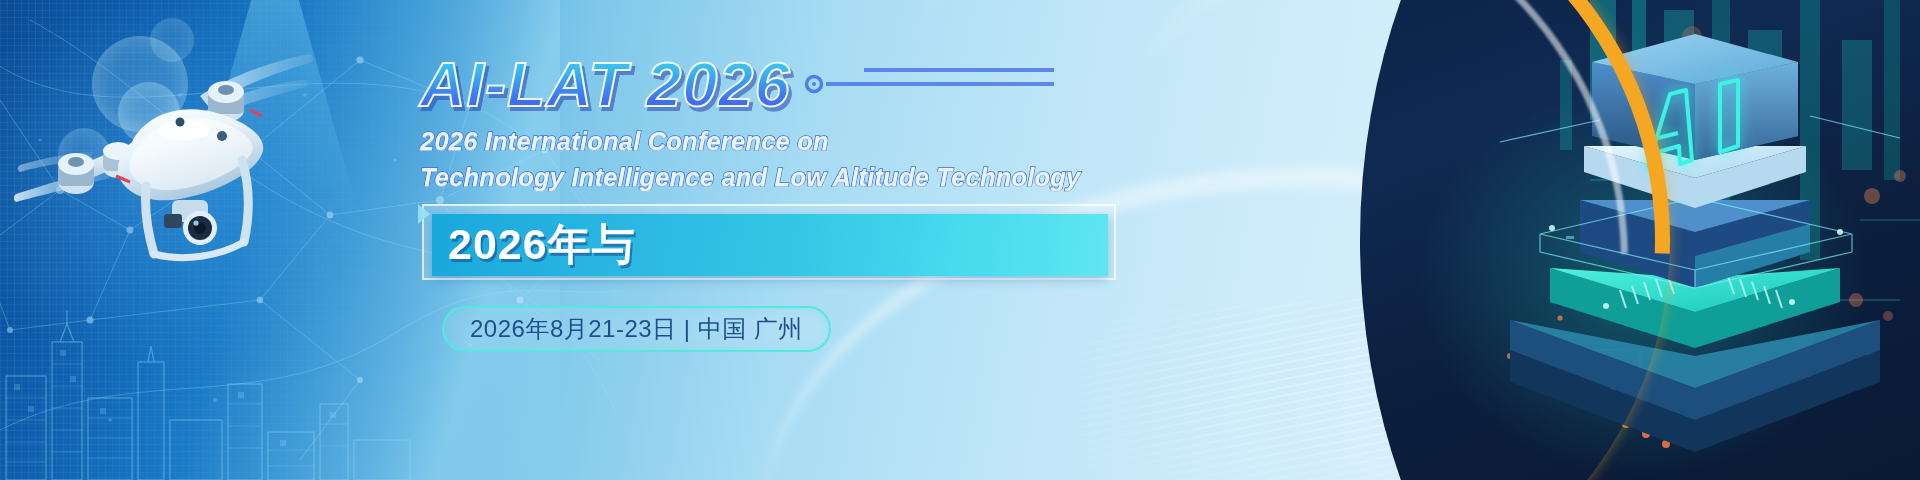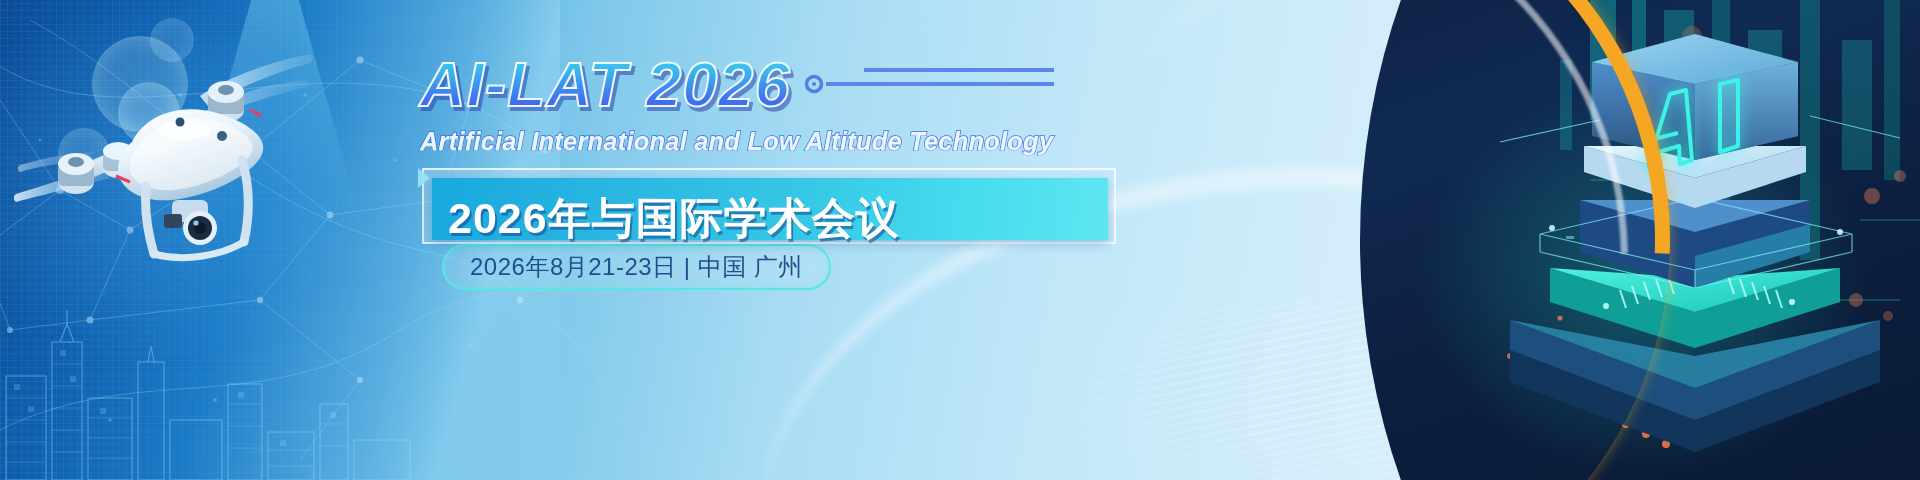--- a/index.html
+++ b/index.html
@@ -135,30 +135,30 @@
     background:linear-gradient(96deg,#19a8dd 0%,#2ab7e2 28%,#34c8e6 55%,#46dbee 78%,#5ee6f0 100%);
     box-shadow:0 4px 10px rgba(10,90,150,.28);
   }
   .cn-bar::before{
     content:""; position:absolute; left:-14px; top:-10px;
     border-left:12px solid rgba(150,225,245,.95);
     border-top:10px solid transparent; border-bottom:10px solid transparent;
     height:0;
   }
   .cn-text{
-    position:absolute; left:28px; top:16px; height:58px; display:flex; align-items:center;
+    position:absolute; left:28px; top:6px; height:58px; display:flex; align-items:center;
     font-size:43px; font-weight:bold; letter-spacing:1px; white-space:nowrap;
     text-shadow:2px 3px 0 rgba(22,70,140,.55);
   }
   .cn-w{ color:#ffffff; }
   .cn-y{ color:#ffe14f; }
 
   
   .date-pill{
-    margin-left:22px; display:inline-flex; align-items:center; justify-content:center;
+    margin-top:26px; margin-left:22px; display:inline-flex; align-items:center; justify-content:center;
     height:46px; padding:0 26px; border-radius:23px;
     border:2px solid #57e7e0; background:rgba(255,255,255,.10);
     color:#1d4f8f; font-size:24px; letter-spacing:.5px; white-space:nowrap;
     box-shadow:0 0 10px rgba(90,230,225,.35) inset;
   }
 </style>
 </head>
 <body>
 
 <div class="banner">
@@ -459,28 +459,28 @@
     <div class="title-row">
       <div class="main-title">AI-LAT 2026</div>
       <svg class="title-deco" viewBox="0 0 250 60">
         <circle cx="10" cy="30" r="7.5" fill="none" stroke="#4f7fe8" stroke-width="3.5"></circle>
         <circle cx="10" cy="30" r="2" fill="#4f7fe8"></circle>
         <line x1="22" y1="30" x2="250" y2="30" stroke="#5b86ea" stroke-width="4"></line>
         <line x1="60" y1="16" x2="250" y2="16" stroke="#5b86ea" stroke-width="4"></line>
       </svg>
     </div>
 
-    <div class="sub-en">Artificial International and Low Altitude Technology</div>
+    <div class="sub-en">2026 International Conference on</div>
+    <div class="sub-en">Technology Intelligence and Low Altitude Technology</div>
 
     <div class="cn-wrap">
       <div class="cn-frame"></div>
       <div class="cn-bar"></div>
       <div class="cn-text">
         <span class="cn-w">2026年</span>
         <span class="cn-w">与</span>
-        <span class="cn-w">国际学术会议</span>
       </div>
     </div>
 
     <div class="date-pill">2026年8月21-23日 | 中国  广州</div>
   </div>
 
 </div>
 
 </body></html>

